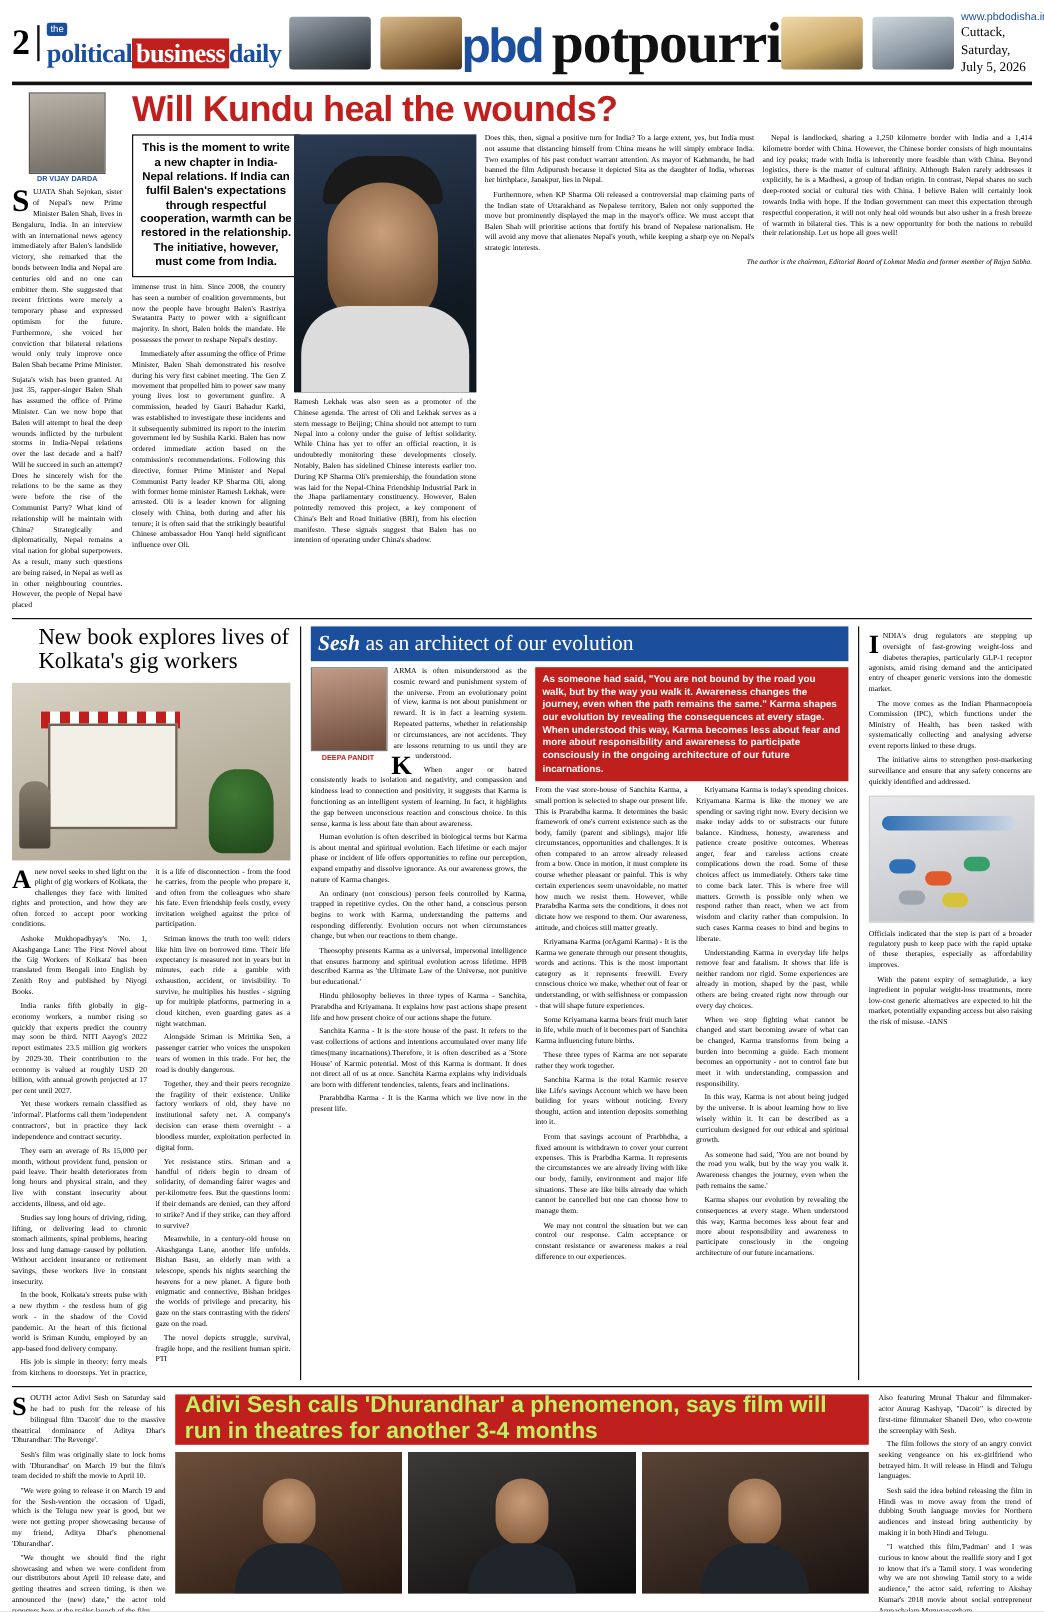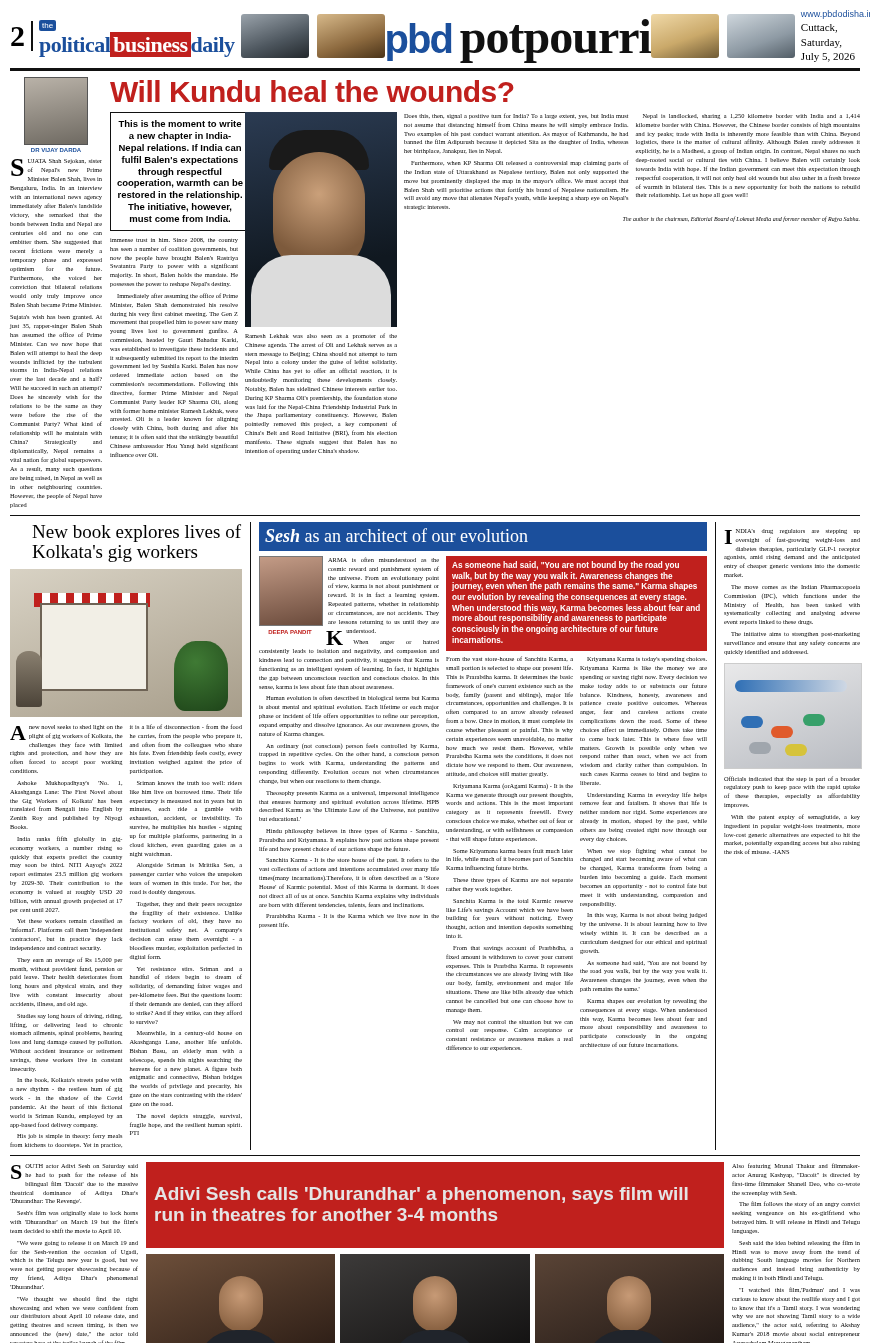--- a/index.html
+++ b/index.html
@@ -70,21 +70,21 @@
   .quotebox{background:#c0201d;color:#fff;padding:5px 6px;font-family:"Liberation Sans",sans-serif;font-size:8.2px;font-weight:bold;line-height:1.3;margin-bottom:4px;}
   .pill-img{width:100%;height:104px;background:linear-gradient(160deg,#e9e9ea,#b9bcc2);position:relative;overflow:hidden;margin:6px 0;border:1px solid #ccc;}
   .pill-img .p{position:absolute;border-radius:7px;}
   .pen{position:absolute;left:10px;top:16px;width:112px;height:12px;background:linear-gradient(90deg,#2f6fb5,#cfd8e4);border-radius:6px;}
 
   
   .bot{display:flex;gap:8px;margin-top:6px;}
   .bot-l{width:128px;flex:0 0 128px;}
   .bot-m{flex:1;}
   .bot-r{width:128px;flex:0 0 128px;}
-  .film-headline{background:#c0201d;color:#e5e5e5;font-family:"Liberation Sans",sans-serif;font-weight:bold;font-size:19px;line-height:1.1;padding:22px 8px;}
+  .film-headline{background:#c0201d;color:#bef264;font-family:"Liberation Sans",sans-serif;font-weight:bold;font-size:19px;line-height:1.1;padding:0 8px;}
   .film-photos{display:flex;gap:5px;margin-top:6px;}
   .fp{flex:1;height:118px;position:relative;overflow:hidden;}
   .fp1{background:linear-gradient(160deg,#6d4f3a,#241711);}
   .fp2{background:linear-gradient(160deg,#3c3a39,#0d0c0c);}
   .fp3{background:linear-gradient(160deg,#5a4436,#1a1311);}
   .fp .head{position:absolute;left:50%;top:22px;transform:translateX(-50%);width:44px;height:56px;background:radial-gradient(circle at 50% 35%,#c79a76,#7b5536);border-radius:22px;}
   .fp .shoulder{position:absolute;left:50%;bottom:0;transform:translateX(-50%);width:90px;height:42px;background:#20242b;border-radius:40px 40px 0 0;}
   .drop2{float:left;font-size:22px;line-height:17px;font-weight:bold;padding:1px 3px 0 0;}
   .col2{column-count:2;}
   .ttl-center{text-align:center;}

